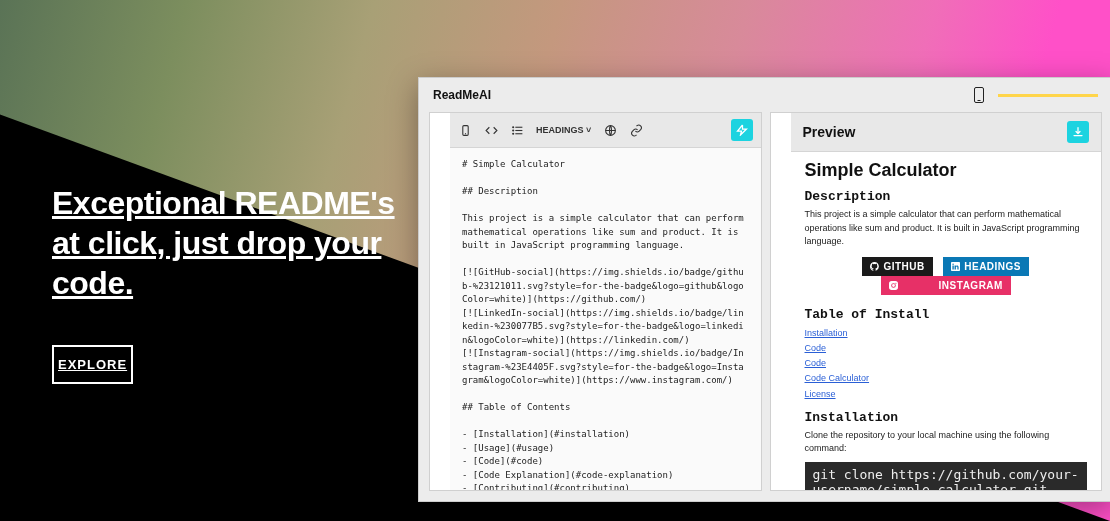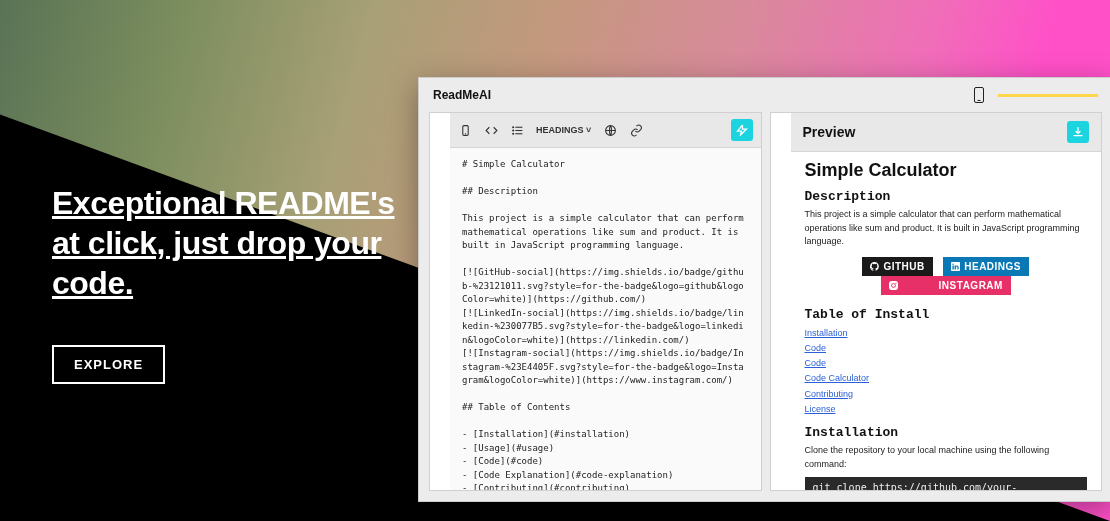--- a/index.html
+++ b/index.html
@@ -1,21 +1,21 @@
 <!DOCTYPE html>
 <html><head>
 <meta charset="utf-8">
 <style>
 * { margin: 0; padding: 0; box-sizing: border-box; }
 body { width: 1110px; height: 521px; overflow: hidden; font-family: -apple-system, BlinkMacSystemFont, "Segoe UI", Helvetica, Arial, sans-serif; position: relative; }
 .bg { position: absolute; inset: 0; background: linear-gradient(105deg, #5a7356 0%, #7c8e5e 15%, #a8a076 30%, #c4987e 45%, #d88a9a 60%, #f06eb8 75%, #ff50c8 85%), #000; }
 .bg::after { content: ""; position: absolute; inset: 0; background: #000; clip-path: polygon(0 22%, 100% 100%, 0 100%); }
 .hero { position: absolute; left: 52px; top: 183px; color: #fff; width: 360px; }
 .hero h1 { font-size: 32px; font-weight: 800; line-height: 1.25; letter-spacing: -0.5px; text-decoration: underline; }
-.explore { margin-top: 42px; display: inline-block; border: 2px solid #fff; color: #fff; padding: 10px 20px; font-size: 13px; font-weight: 700; letter-spacing: 1px; background: transparent; cursor: pointer; }
+.explore { margin-top: 42px; display: inline-block; border: 2px solid #fff; color: #fff; padding: 10px 4px; font-size: 13px; font-weight: 700; letter-spacing: 1px; background: transparent; cursor: pointer; text-decoration: underline; }
 .app { position: absolute; left: 418px; top: 77px; width: 695px; height: 425px; background: #ececec; border: 1px solid #ccc; display: flex; flex-direction: column; box-shadow: 0 8px 28px rgba(0,0,0,0.35); }
 .app-header { display: flex; align-items: center; padding: 9px 14px; background: #ececec; }
 .app-title { font-size: 12px; font-weight: 800; color: #111; }
 .app-spacer { flex: 1; }
 .mobile-icon { width: 10px; height: 16px; border: 1.5px solid #222; border-radius: 2px; margin-right: 14px; position: relative; }
 .mobile-icon::after { content: ""; position: absolute; bottom: 1px; left: 50%; transform: translateX(-50%); width: 3px; height: 1px; background: #222; }
 .yellow-bar { width: 100px; height: 3px; background: #ffd54a; }
 .panes { flex: 1; display: flex; gap: 0; padding: 0 10px 10px 10px; overflow: hidden; }
 .pane { flex: 1; background: #fff; border: 1px solid #d0d0d0; display: flex; flex-direction: column; overflow: hidden; padding-left: 20px; }
 .pane + .pane { margin-left: 8px; }
@@ -35,21 +35,21 @@
 .preview-body h1 { font-size: 18px; font-weight: 800; margin-bottom: 8px; color: #111; }
 .preview-body h2 { font-size: 13px; font-weight: 800; margin: 8px 0 4px; color: #111; font-family: Liberation Mono, monospace; }
 .preview-body p { font-size: 9px; color: #222; line-height: 1.5; margin-bottom: 6px; }
 .badges { text-align: center; margin: 8px 0 12px; }
 .badge { display: inline-flex; align-items: center; font-size: 10px; font-weight: 700; color: #fff; padding: 4px 8px; margin: 0 3px; letter-spacing: 0.5px; }
 .badge .ico { width: 9px; height: 9px; margin-right: 4px; display:inline-block; }
 .badge.gh { background: #1a1a1a; }
 .badge.li { background: #0a78b5; }
 .badge.ig { background: #e73067; gap: 37px; }
 .toc a { display: block; font-size: 9px; color: #2a5fd6; text-decoration: underline; line-height: 1.7; cursor: pointer; }
-.code-block { background: #2a2a2a; color: #eee; font-family: ui-monospace, Menlo, Consolas, monospace; font-size: 10px; padding: 5px 8px; margin: 3px 0; }
+.code-block { background: #2a2a2a; color: #eee; font-family: ui-monospace, Menlo, Consolas, monospace; font-size: 13px; padding: 5px 8px; margin: 3px 0; }
 </style>
 </head>
 <body>
 
 <div class="bg"></div>
 
 <div class="hero">
   <h1>Exceptional README's at click, just drop your code.</h1>
   <button class="explore">EXPLORE</button>
 </div>
@@ -169,21 +169,20 @@
                 </svg></span>
               <span>INSTAGRAM</span>
             </span>
         </div>
         <h2>Table of Install</h2>
         <div class="toc">
           <a>Installation</a>
           <a>Code</a>
           <a>Code</a>
           <a>Code Calculator</a>
-          <a>Contributing</a>
           <a>License</a>
         </div>
         <h2>Installation</h2>
         <p>Clone the repository to your local machine using the following command:</p>
         <div class="code-block">git clone https://github.com/your-username/simple-calculator.git</div>
         <p>Install the dependencies by running the following command:</p>
       </div>
     </div>
 
   </div>

